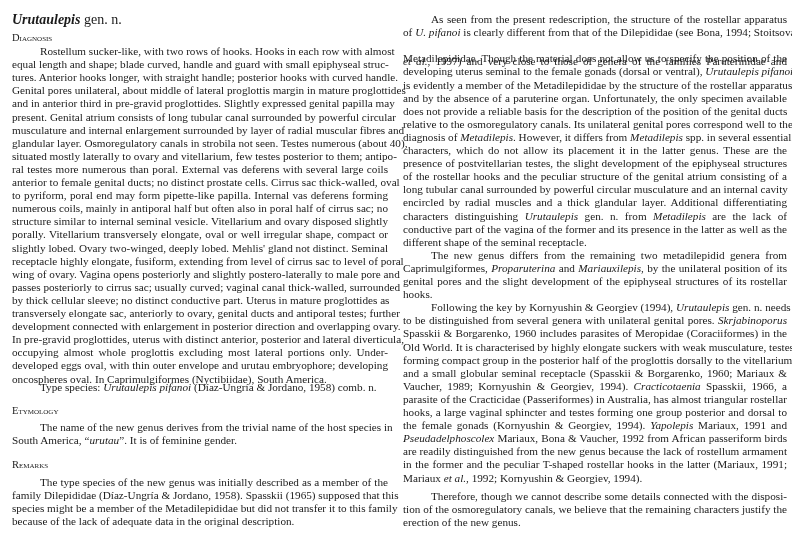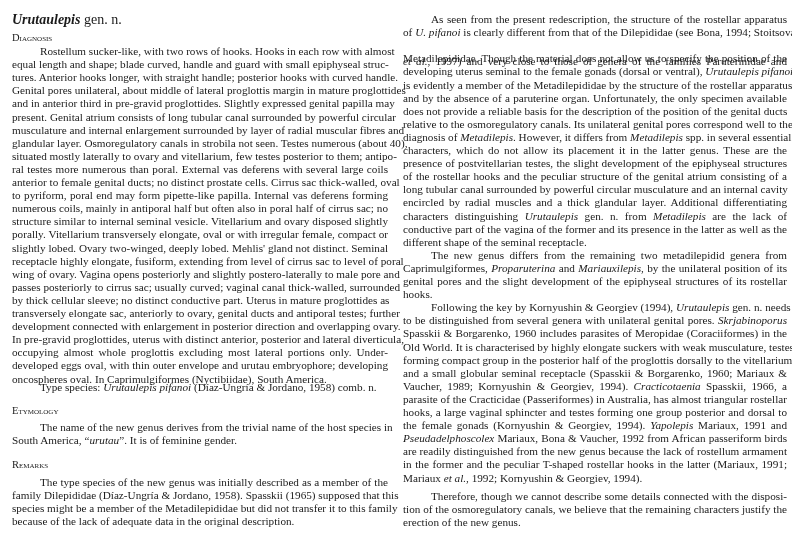--- a/index.html
+++ b/index.html
@@ -30,21 +30,21 @@
       <div class="ln just" style="top: 97.4px;"><span>and in anterior third in pre-gravid proglottides. Slightly expressed genital papilla may</span></div>
       <div class="ln just" style="top: 110.5px;"><span>present. Genital atrium consists of long tubular canal surrounded by powerful circular</span></div>
       <div class="ln just" style="top: 123.6px;"><span>musculature and internal enlargement surrounded by layer of radial muscular fibres and</span></div>
       <div class="ln just" style="top: 136.7px;"><span>glandular layer. Osmoregulatory canals in strobila not seen. Testes numerous (about 40),</span></div>
       <div class="ln just" style="top: 149.8px;"><span>situated mostly laterally to ovary and vitellarium, few testes posterior to them; antipo-</span></div>
       <div class="ln just" style="top: 162.9px;"><span>ral testes more numerous than poral. External vas deferens with several large coils</span></div>
       <div class="ln just" style="top: 176px;"><span>anterior to female genital ducts; no distinct prostate cells. Cirrus sac thick-walled, oval</span></div>
       <div class="ln just" style="top: 189.1px;"><span>to pyriform, poral end may form pipette-like papilla. Internal vas deferens forming</span></div>
       <div class="ln just" style="top: 202.2px;"><span>numerous coils, mainly in antiporal half but often also in poral half of cirrus sac; no</span></div>
       <div class="ln just" style="top: 215.3px;"><span>structure similar to internal seminal vesicle. Vitellarium and ovary disposed slightly</span></div>
-      <div class="ln just" style="top: 228.4px;"><span>porally. Vitellarium transversely elongate, oval or with irregular female, compact or</span></div>
+      <div class="ln just" style="top: 228.4px;"><span>porally. Vitellarium transversely elongate, oval or well irregular shape, compact or</span></div>
       <div class="ln just" style="top: 241.5px;"><span>slightly lobed. Ovary two-winged, deeply lobed. Mehlis' gland not distinct. Seminal</span></div>
       <div class="ln just" style="top: 254.6px;"><span>receptacle highly elongate, fusiform, extending from level of cirrus sac to level of poral</span></div>
       <div class="ln just" style="top: 267.7px;"><span>wing of ovary. Vagina opens posteriorly and slightly postero-laterally to male pore and</span></div>
       <div class="ln just" style="top: 280.8px;"><span>passes posteriorly to cirrus sac; usually curved; vaginal canal thick-walled, surrounded</span></div>
       <div class="ln just" style="top: 293.9px;"><span>by thick cellular sleeve; no distinct conductive part. Uterus in mature proglottides as</span></div>
       <div class="ln just" style="top: 307px;"><span>transversely elongate sac, anteriorly to ovary, genital ducts and antiporal testes; further</span></div>
       <div class="ln just" style="top: 320.1px;"><span>development connected with enlargement in posterior direction and overlapping ovary.</span></div>
       <div class="ln just" style="top: 333.2px;"><span>In pre-gravid proglottides, uterus with distinct anterior, posterior and lateral diverticula,</span></div>
       <div class="ln just" style="top: 346.3px;"><span>occupying almost whole proglottis excluding most lateral portions only. Under-</span></div>
       <div class="ln just" style="top: 359.4px;"><span>developed eggs oval, with thin outer envelope and urutau embryophore; developing</span></div>

